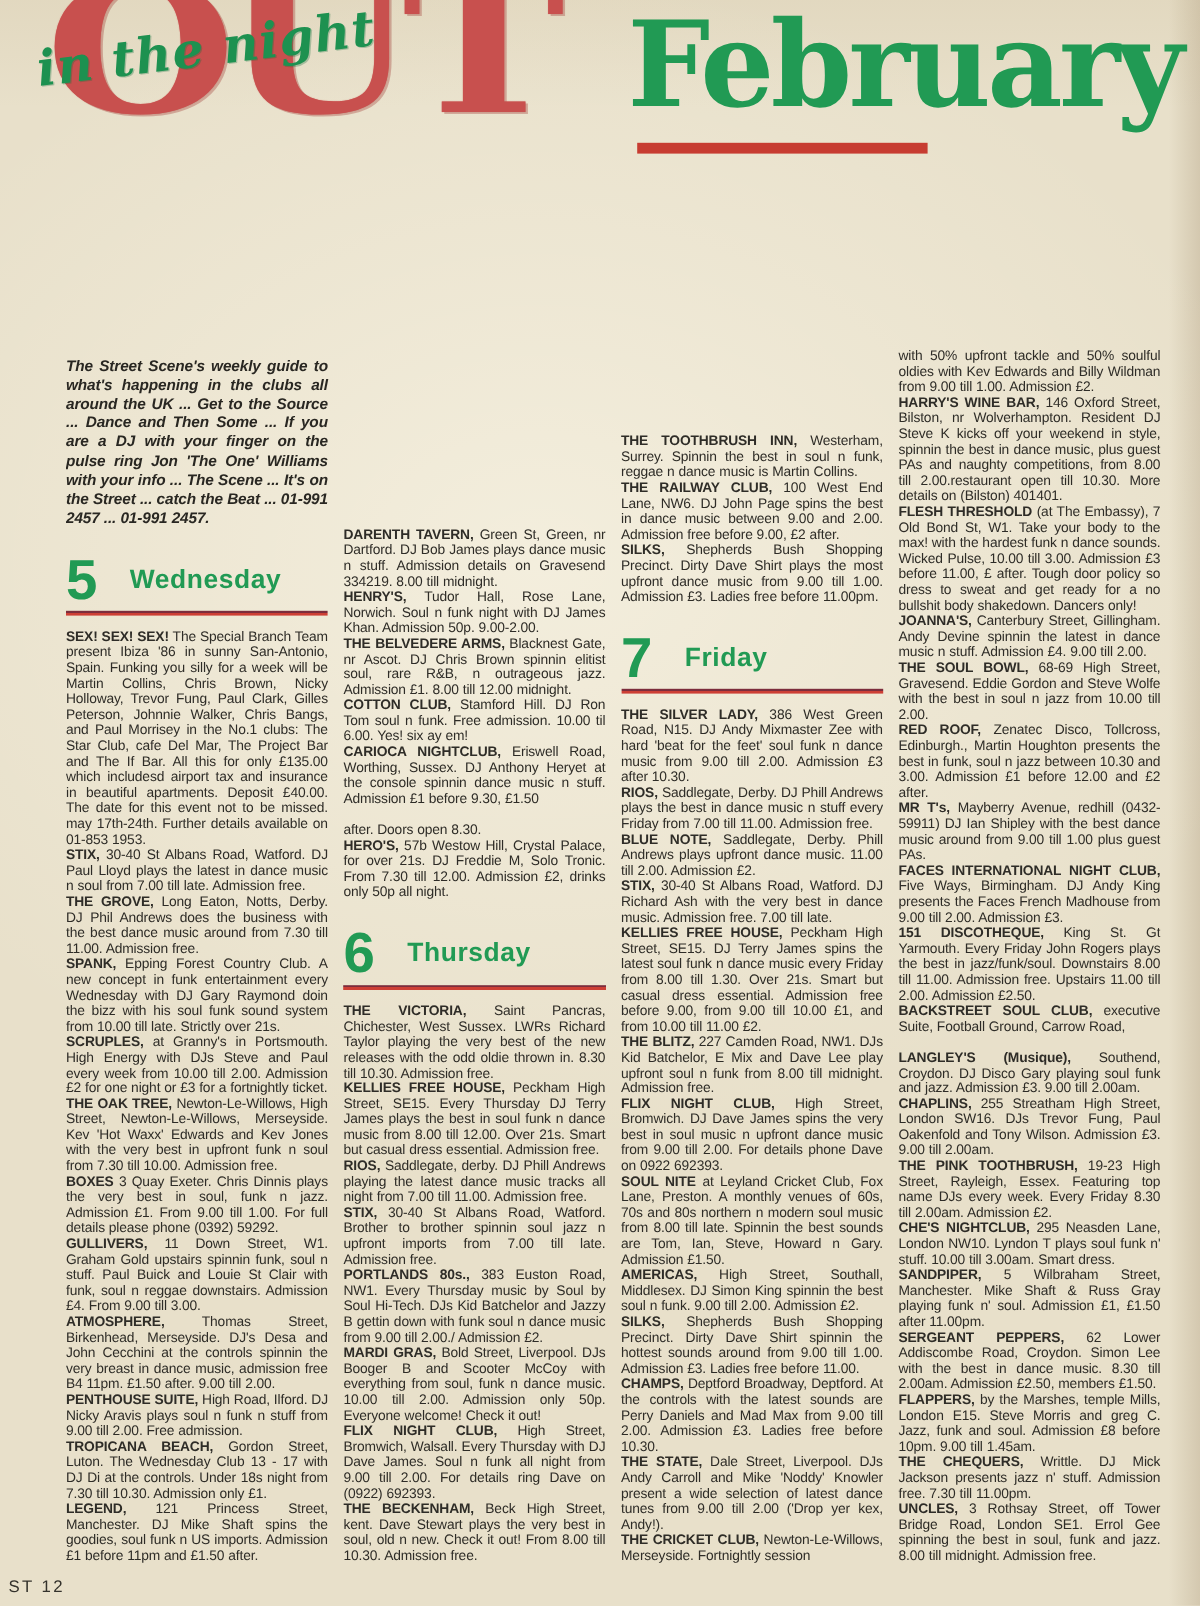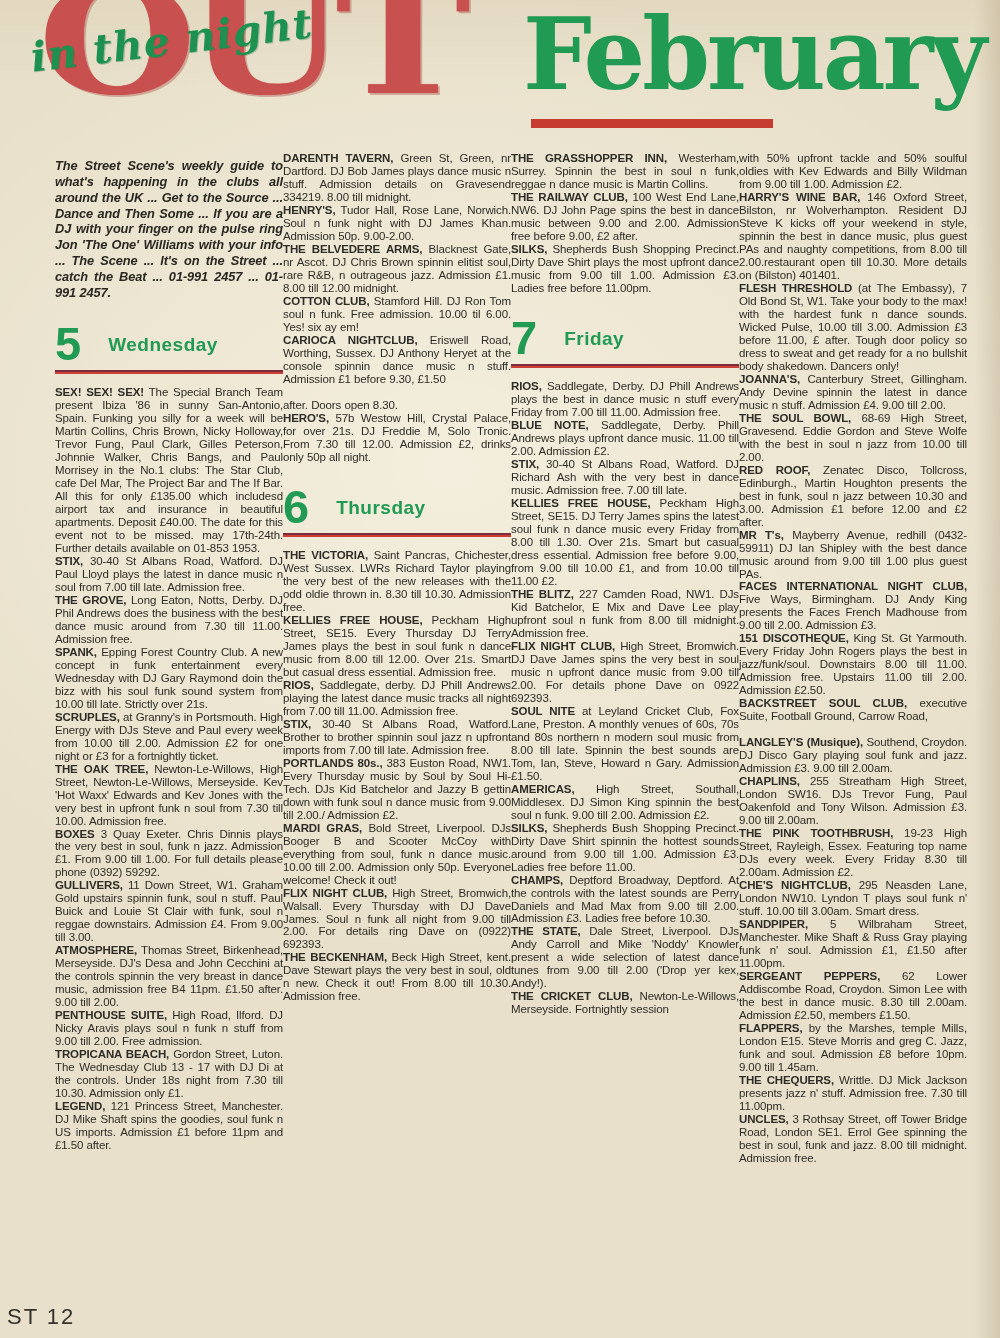--- a/index.html
+++ b/index.html
@@ -35,40 +35,40 @@
   }
   .month{
     position:absolute;right:28px;top:6px;
     font-family:"DejaVu Serif", serif;font-weight:700;font-size:97px;line-height:1;
     color:var(--green);letter-spacing:-3px;transform:scaleY(1.02);
   }
   .month-rule{position:absolute;left:519px;top:119px;width:242px;height:9px;background:var(--underline_red);}
   
   .cols{
     position:absolute;left:55px;top:152px;width:912px;height:1152px;
-    display:flex;overflow:hidden;
+    display:flex;gap:13px;overflow:hidden;align-items:flex-end;
   }
   .col{flex:1 1 0;min-width:0;}
   .intro{
     font-weight:700;font-style:italic;font-size:12.8px;line-height:1.24;
     text-align:justify;color:#292722;margin:6px 0 4px;letter-spacing:-0.1px;
   }
   .day{margin:22px 0 0;white-space:nowrap;}
   .day-num{font-size:47px;font-weight:700;color:var(--green);line-height:.9;display:inline-block;}
-  .day-label{font-size:19px;font-weight:700;color:var(--green);margin-left:27px;vertical-align:9px;letter-spacing:.5px;}
+  .day-label{font-size:22px;font-weight:700;color:var(--green);margin-left:27px;vertical-align:9px;letter-spacing:.5px;}
   .day-rule{height:4px;background:linear-gradient(to bottom,var(--rule_dark) 46%,var(--rule_red) 46%);margin:5px 0 12px;}
   .listing{
     margin:0;font-size:11.5px;line-height:1.13;text-align:justify;
     color:var(--ink);letter-spacing:-0.12px;word-spacing:.2px;
   }
   .listing .vname{font-weight:700;}
   .cont{margin-top:13px;}
   .gap{margin-top:13px;}
   
-  .folio{position:absolute;left:7px;bottom:8px;font-size:22px;color:#34322c;letter-spacing:2px;}
+  .folio{position:absolute;left:7px;bottom:8px;font-size:14px;color:#34322c;letter-spacing:2px;}
 </style>
 </head>
 <body>
 
 <div class="masthead">
   <div class="out-word">OUT</div>
   <div class="script-overlay">in the night</div>
   <div class="month">February</div>
   <div class="month-rule"></div>
 </div>
@@ -104,25 +104,26 @@
       <p class="listing"><strong class="vname">THE VICTORIA,</strong> <span class="vtext">Saint Pancras, Chichester, West Sussex. LWRs Richard Taylor playing the very best of the new releases with the odd oldie thrown in. 8.30 till 10.30. Admission free.</span></p>
       <p class="listing"><strong class="vname">KELLIES FREE HOUSE,</strong> <span class="vtext">Peckham High Street, SE15. Every Thursday DJ Terry James plays the best in soul funk n dance music from 8.00 till 12.00. Over 21s. Smart but casual dress essential. Admission free.</span></p>
       <p class="listing"><strong class="vname">RIOS,</strong> <span class="vtext">Saddlegate, derby. DJ Phill Andrews playing the latest dance music tracks all night from 7.00 till 11.00. Admission free.</span></p>
       <p class="listing"><strong class="vname">STIX,</strong> <span class="vtext">30-40 St Albans Road, Watford. Brother to brother spinnin soul jazz n upfront imports from 7.00 till late. Admission free.</span></p>
       <p class="listing"><strong class="vname">PORTLANDS 80s.,</strong> <span class="vtext">383 Euston Road, NW1. Every Thursday music by Soul by Soul Hi-Tech. DJs Kid Batchelor and Jazzy B gettin down with funk soul n dance music from 9.00 till 2.00./ Admission £2.</span></p>
       <p class="listing"><strong class="vname">MARDI GRAS,</strong> <span class="vtext">Bold Street, Liverpool. DJs Booger B and Scooter McCoy with everything from soul, funk n dance music. 10.00 till 2.00. Admission only 50p. Everyone welcome! Check it out!</span></p>
       <p class="listing"><strong class="vname">FLIX NIGHT CLUB,</strong> <span class="vtext">High Street, Bromwich, Walsall. Every Thursday with DJ Dave James. Soul n funk all night from 9.00 till 2.00. For details ring Dave on (0922) 692393.</span></p>
       <p class="listing"><strong class="vname">THE BECKENHAM,</strong> <span class="vtext">Beck High Street, kent. Dave Stewart plays the very best in soul, old n new. Check it out! From 8.00 till 10.30. Admission free.</span></p>
     </div>
     <div class="col">
-      <p class="listing"><strong class="vname">THE GRASSHOPPER INN,</strong> <span class="vtext">Westerham, Surrey. Spinnin the best in soul n funk, reggae n dance music is Martin Collins.</span></p>
+      <p class="listing"><strong class="vname">THE TOOTHBRUSH INN,</strong> <span class="vtext">Westerham, Surrey. Spinnin the best in soul n funk, reggae n dance music is Martin Collins.</span></p>
       <p class="listing"><strong class="vname">THE RAILWAY CLUB,</strong> <span class="vtext">100 West End Lane, NW6. DJ John Page spins the best in dance music between 9.00 and 2.00. Admission free before 9.00, £2 after.</span></p>
       <p class="listing"><strong class="vname">SILKS,</strong> <span class="vtext">Shepherds Bush Shopping Precinct. Dirty Dave Shirt plays the most upfront dance music from 9.00 till 1.00. Admission £3. Ladies free before 11.00pm.</span></p>
       <div class="day"><span class="day-num">7</span><span class="day-label">Friday</span></div>
       <div class="day-rule"></div>
+      <p class="listing"><strong class="vname">THE SILVER LADY,</strong> <span class="vtext">386 West Green Road, N15. DJ Andy Mixmaster Zee with hard 'beat for the feet' soul funk n dance music from 9.00 till 2.00. Admission £3 after 10.30.</span></p>
       <p class="listing"><strong class="vname">RIOS,</strong> <span class="vtext">Saddlegate, Derby. DJ Phill Andrews plays the best in dance music n stuff every Friday from 7.00 till 11.00. Admission free.</span></p>
       <p class="listing"><strong class="vname">BLUE NOTE,</strong> <span class="vtext">Saddlegate, Derby. Phill Andrews plays upfront dance music. 11.00 till 2.00. Admission £2.</span></p>
       <p class="listing"><strong class="vname">STIX,</strong> <span class="vtext">30-40 St Albans Road, Watford. DJ Richard Ash with the very best in dance music. Admission free. 7.00 till late.</span></p>
       <p class="listing"><strong class="vname">KELLIES FREE HOUSE,</strong> <span class="vtext">Peckham High Street, SE15. DJ Terry James spins the latest soul funk n dance music every Friday from 8.00 till 1.30. Over 21s. Smart but casual dress essential. Admission free before 9.00, from 9.00 till 10.00 £1, and from 10.00 till 11.00 £2.</span></p>
       <p class="listing"><strong class="vname">THE BLITZ,</strong> <span class="vtext">227 Camden Road, NW1. DJs Kid Batchelor, E Mix and Dave Lee play upfront soul n funk from 8.00 till midnight. Admission free.</span></p>
       <p class="listing"><strong class="vname">FLIX NIGHT CLUB,</strong> <span class="vtext">High Street, Bromwich. DJ Dave James spins the very best in soul music n upfront dance music from 9.00 till 2.00. For details phone Dave on 0922 692393.</span></p>
       <p class="listing"><strong class="vname">SOUL NITE</strong> <span class="vtext">at Leyland Cricket Club, Fox Lane, Preston. A monthly venues of 60s, 70s and 80s northern n modern soul music from 8.00 till late. Spinnin the best sounds are Tom, Ian, Steve, Howard n Gary. Admission £1.50.</span></p>
       <p class="listing"><strong class="vname">AMERICAS,</strong> <span class="vtext">High Street, Southall, Middlesex. DJ Simon King spinnin the best soul n funk. 9.00 till 2.00. Admission £2.</span></p>
       <p class="listing"><strong class="vname">SILKS,</strong> <span class="vtext">Shepherds Bush Shopping Precinct. Dirty Dave Shirt spinnin the hottest sounds around from 9.00 till 1.00. Admission £3. Ladies free before 11.00.</span></p>
       <p class="listing"><strong class="vname">CHAMPS,</strong> <span class="vtext">Deptford Broadway, Deptford. At the controls with the latest sounds are Perry Daniels and Mad Max from 9.00 till 2.00. Admission £3. Ladies free before 10.30.</span></p>

